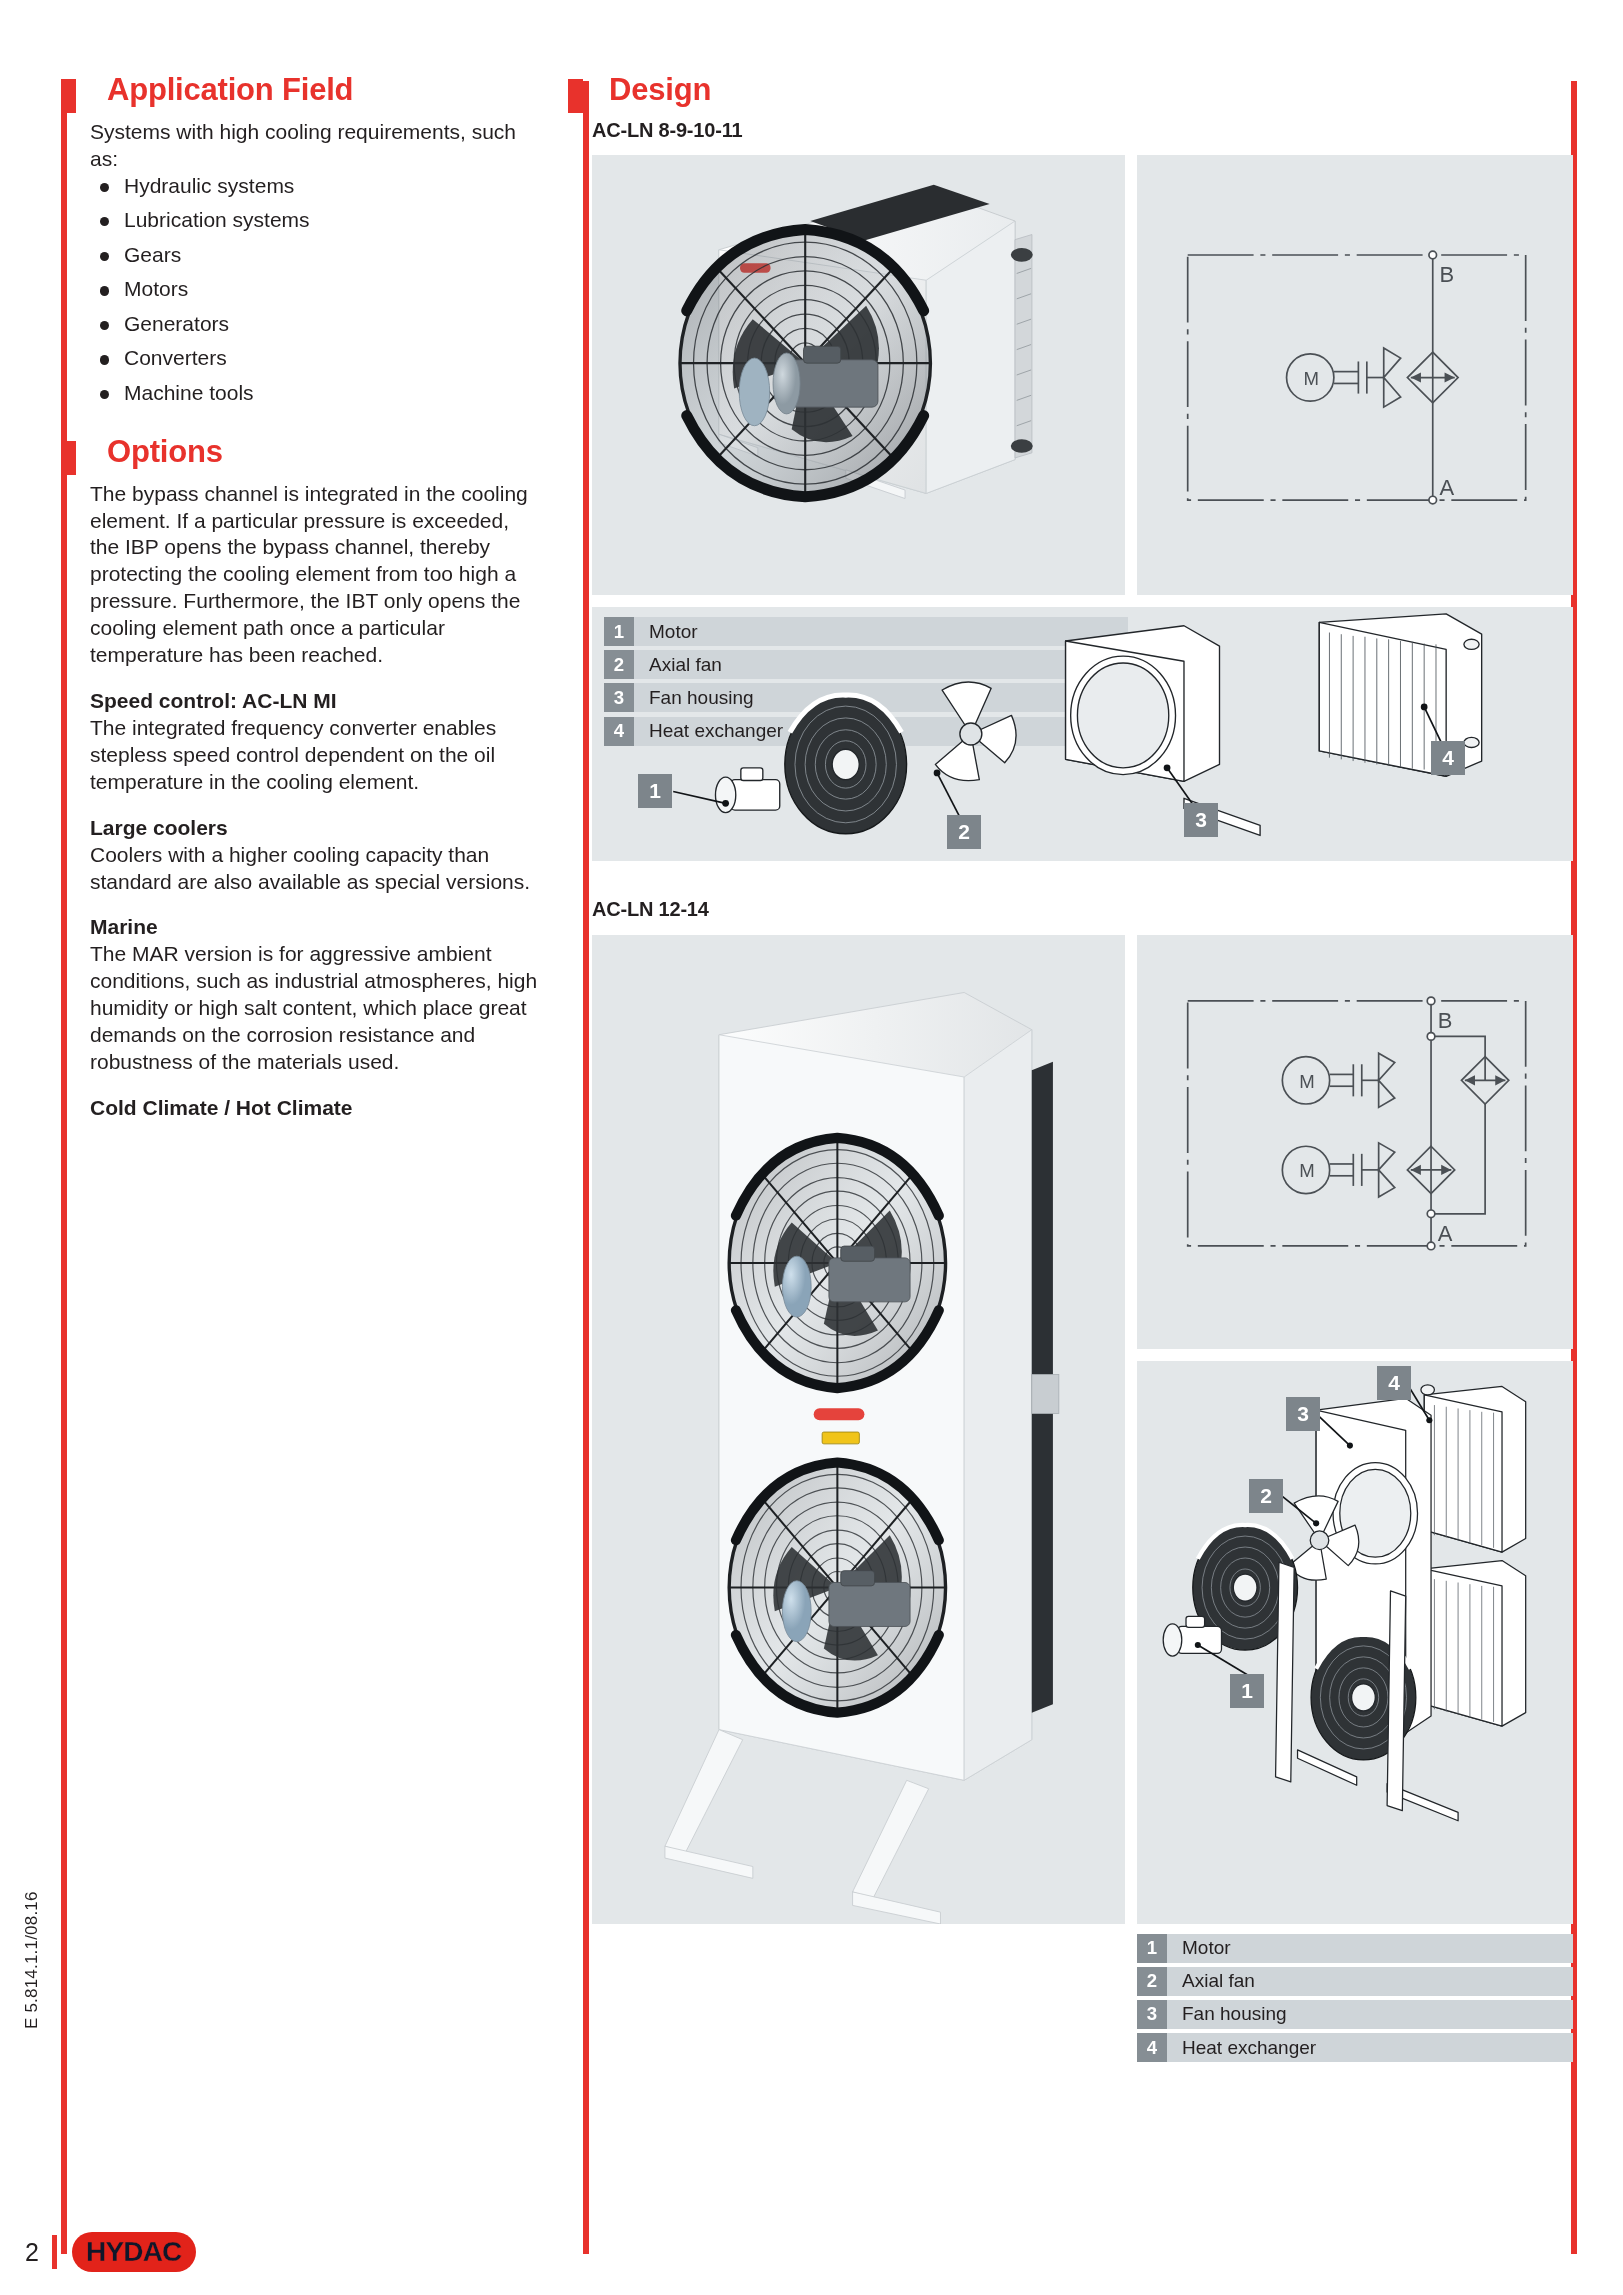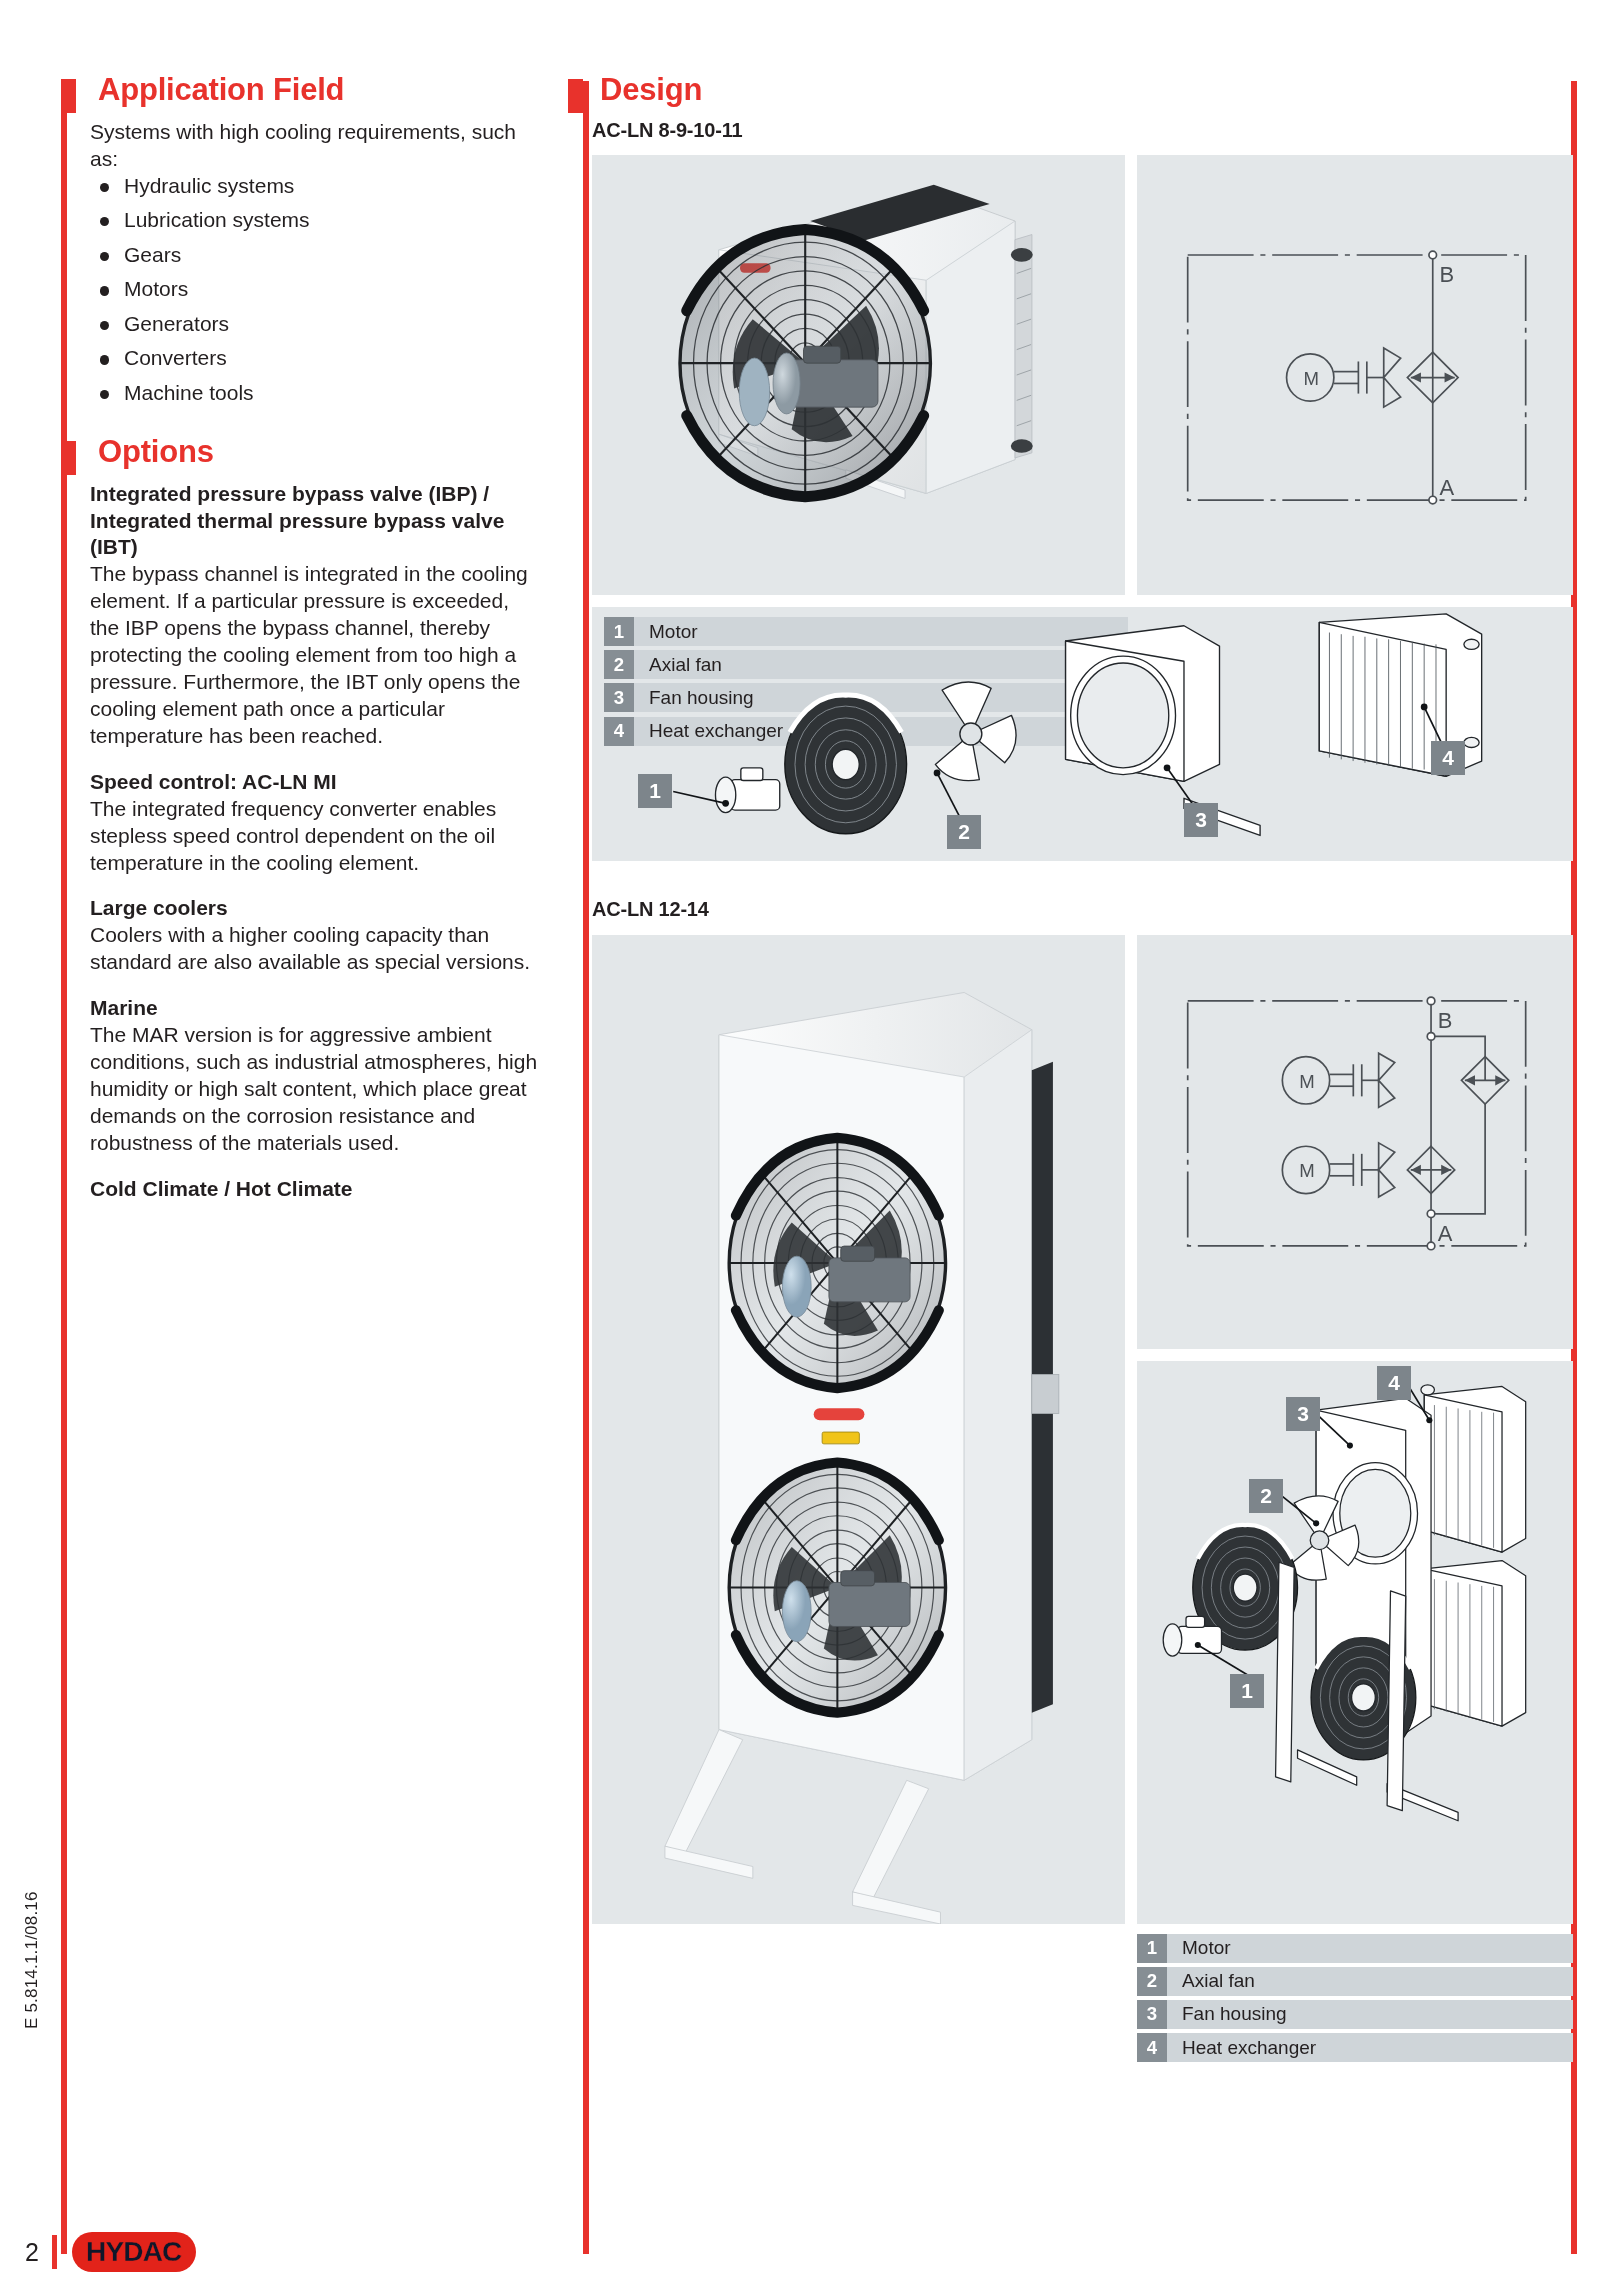--- a/index.html
+++ b/index.html
@@ -17,21 +17,21 @@
   .rule-mid{left:583px;top:81px;height:2173px;}
   .rule-right{left:1571px;top:81px;height:2173px;}
 
   .sec-tick{position:absolute;background:#e8322c;width:15px;height:34px;}
 
   
   .col-left{position:absolute;left:90px;top:74px;width:448px;}
   .col-right{position:absolute;left:592px;top:74px;width:981px;}
 
   h1.sec{
-    color:#e8322c;font-size:31px;font-weight:bold;margin:0 0 12px 8px;
+    color:#e8322c;font-size:31px;font-weight:bold;margin:0 0 12px 17px;
     letter-spacing:-0.2px;line-height:1.05;
   }
   .sub-model{font-size:20px;font-weight:bold;margin:0 0 13.5px 0;letter-spacing:-0.2px;}
 
   p.body{font-size:21px;line-height:1.285;margin:0 0 0 0;}
   .lead{margin-bottom:8.5px;}
 
   ul.bullets{list-style:none;margin:0 0 29px 0;padding:0;}
   ul.bullets li{
     font-size:21px;line-height:1.285;margin:0 0 7.6px 0;
@@ -120,21 +120,20 @@
       <li><span class="dot"></span><span>Converters</span></li>
       <li><span class="dot"></span><span>Machine tools</span></li>
     </ul>
 
     <div style="position:relative;">
       <div class="sec-tick" style="left:-29px;top:5px;"></div>
       <h1 class="sec">Options</h1>
     </div>
 
     <div class="opt-block">
-      <p class="opt-title">Integrated pressure bypass valve (IBP) / Integrated thermal pressure bypass valve (IBT)</p>
       <p class="opt-text">The bypass channel is integrated in the cooling element. If a particular pressure is exceeded, the IBP opens the bypass channel, thereby protecting the cooling element from too high a pressure. Furthermore, the IBT only opens the cooling element path once a particular temperature has been reached.</p>
     </div>
 
     <div class="opt-block">
       <p class="opt-title">Speed control: AC-LN MI</p>
       <p class="opt-text">The integrated frequency converter enables stepless speed control dependent on the oil temperature in the cooling element.</p>
     </div>
 
     <div class="opt-block">
       <p class="opt-title">Large coolers</p>

